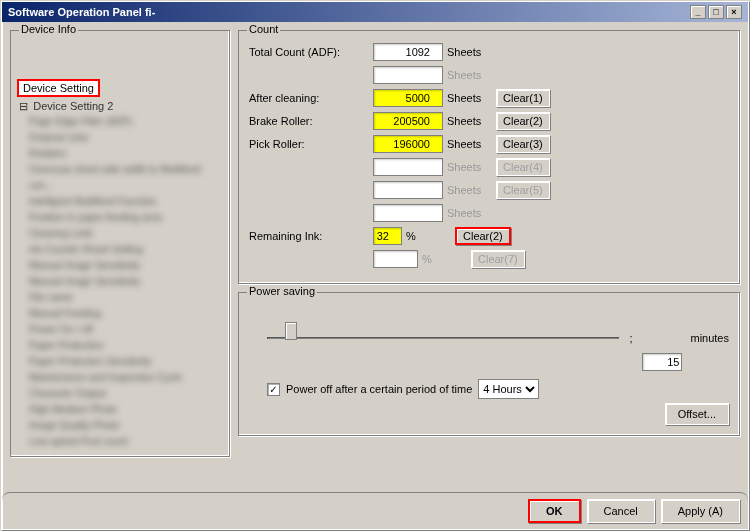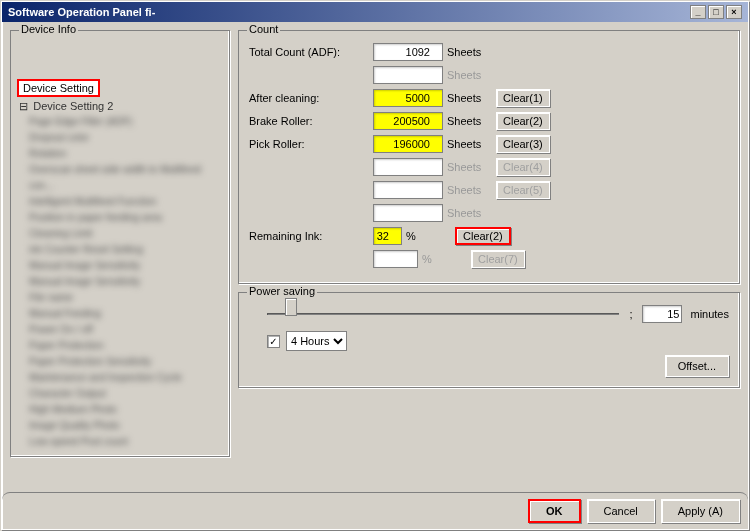--- a/index.html
+++ b/index.html
@@ -213,20 +213,21 @@
     }
     .minutes-input {
       width: 40px;
       height: 18px;
       border: 1px solid #808080;
       box-shadow: inset 1px 1px 2px rgba(0,0,0,0.2);
       text-align: right;
       padding-right: 2px;
       font-size: 11px;
       background: #fff;
+      margin-top: 48px;
     }
     .minutes-label {
       font-size: 11px;
     }
     .power-off-row {
       display: flex;
       align-items: center;
       gap: 6px;
     }
     .checkbox {
@@ -419,20 +420,21 @@
           <div class="slider-container">
             <div class="slider-line"></div>
             <div class="slider-thumb" style="left:5%;"></div>
           </div>
           <span style="font-size:11px;margin:0 2px;">;</span>
           <input class="minutes-input" type="text" value="15" style="">
           <span class="minutes-label">minutes</span>
         </div>
         <div class="power-off-row">
           <div class="checkbox checkbox-checked"></div>
+          <span class="power-off-label">Power off after a certain period of time</span>
           <select style="height:20px;font-size:11px;background:#fff;border:1px solid #808080;cursor:pointer;">
             <option>1 Hours</option>
             <option>2 Hours</option>
             <option selected="">4 Hours</option>
             <option>8 Hours</option>
           </select>
         </div>
         <div class="offset-row">
           <button class="offset-btn">Offset...</button>
         </div>

